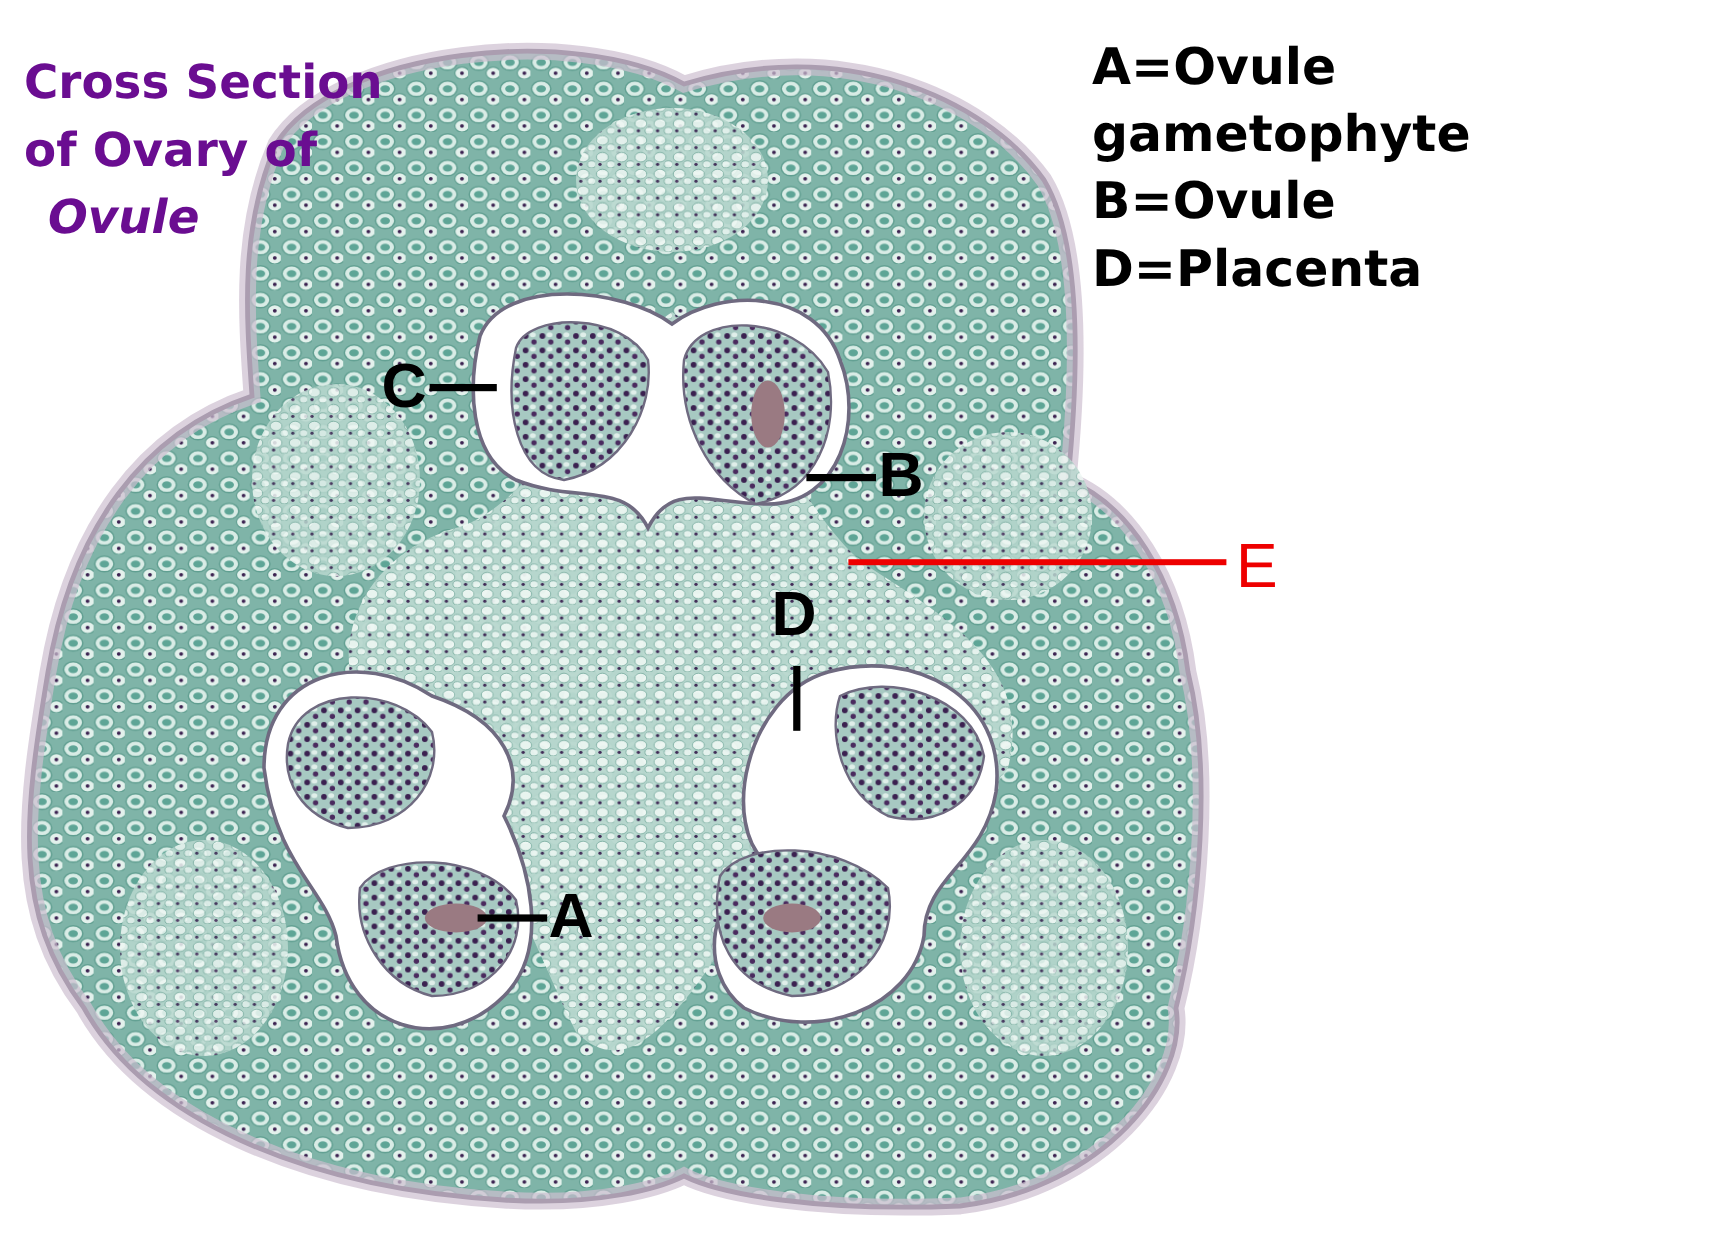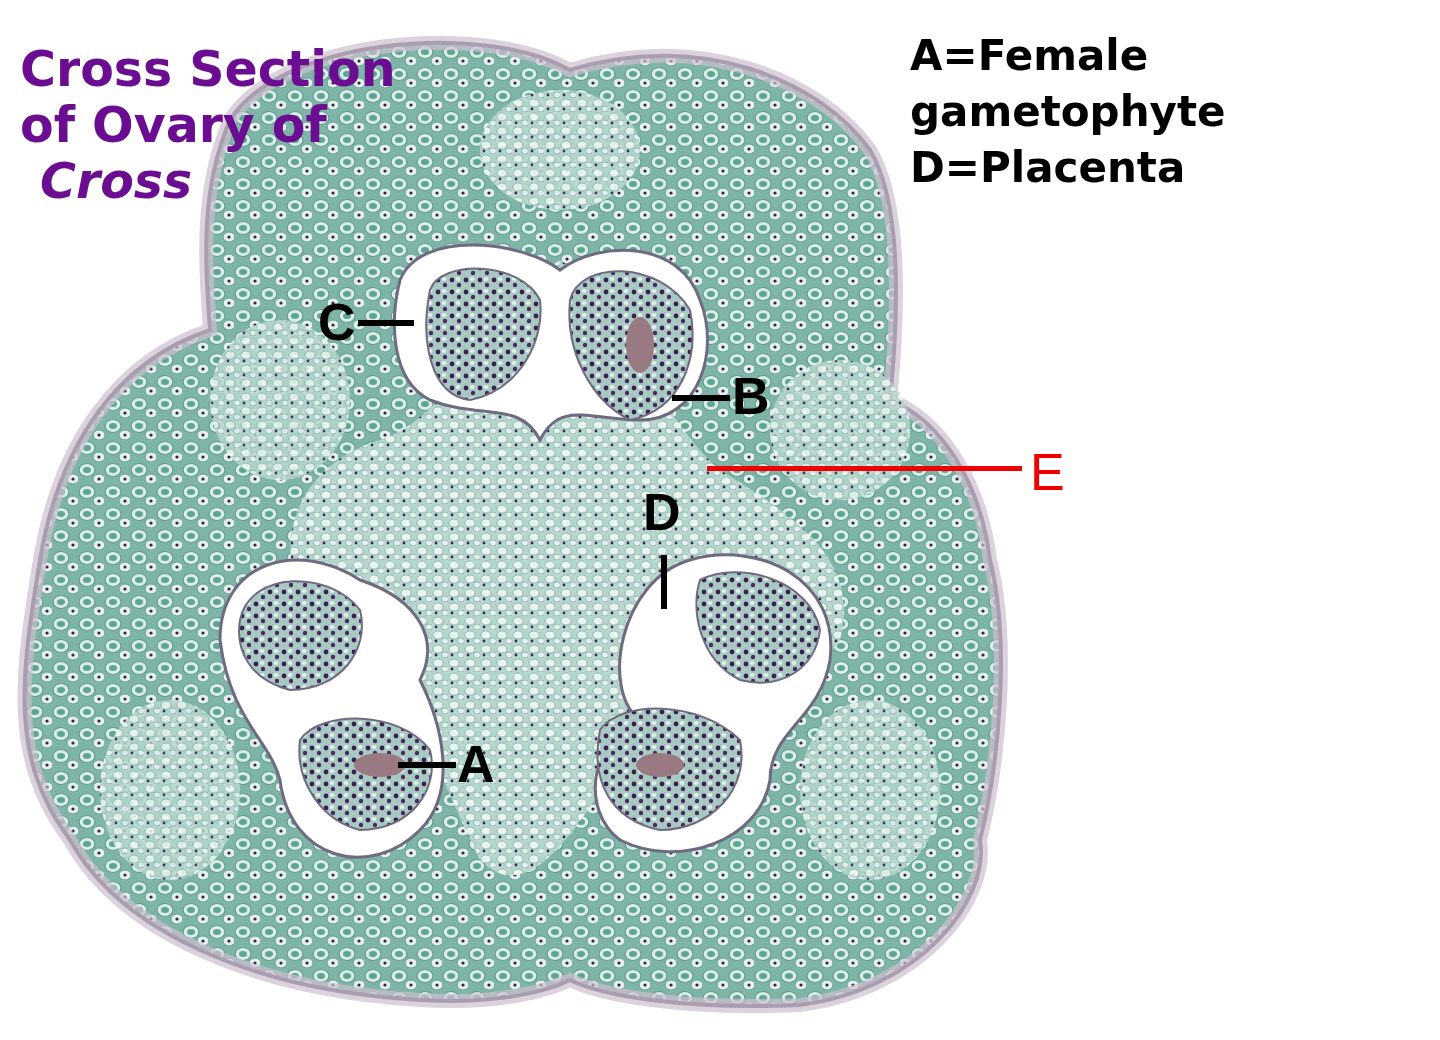--- a/index.html
+++ b/index.html
@@ -1,18 +1,18 @@
 <!DOCTYPE html>
 <html><head>
 <meta charset="utf-8">
 <style>
   html,body{margin:0;padding:0;background:#ffffff;}
   body{width:1440px;height:1040px;position:relative;overflow:hidden;font-family:"DejaVu Sans","Liberation Sans",sans-serif;}
   #specimen{position:absolute;left:0;top:0;width:1440px;height:1040px;}
-  .title{position:absolute;left:20px;top:42px;color:#6a0d91;font-size:49px;font-weight:bold;line-height:56px;}
+  .title{position:absolute;left:20px;top:42px;color:#6a0d91;font-size:39px;font-weight:bold;line-height:56px;}
   .title .italic{font-style:italic;padding-left:20px;}
   .legend{position:absolute;left:910px;top:28px;color:#000;font-size:42px;font-weight:bold;line-height:56px;}
   .lbl{position:absolute;font-family:"Liberation Sans",sans-serif;font-weight:bold;font-size:52px;color:#000;line-height:52px;}
   .lbl.red{color:#ee0000;font-weight:normal;}
   .line{position:absolute;background:#000;}
   .line.red{background:#ee0000;}
 </style>
 </head>
 <body>
 
@@ -79,25 +79,26 @@
   <path d="M300,740 C320,710 400,710 430,750 C440,790 410,830 360,830 C320,820 295,780 300,740 Z" fill="url(#ovule)" stroke="#6f6a80" stroke-width="2"></path>
   <ellipse cx="380" cy="765" rx="26" ry="12" fill="#9a7a82"></ellipse>
   <path d="M600,730 C620,700 700,700 740,740 C750,790 710,830 660,830 C610,820 590,780 600,730 Z" fill="url(#ovule)" stroke="#6f6a80" stroke-width="2"></path>
   <ellipse cx="660" cy="765" rx="24" ry="12" fill="#9a7a82"></ellipse>
   <path d="M700,580 C740,560 810,580 820,630 C815,670 780,690 740,680 C700,660 690,610 700,580 Z" fill="url(#ovule)" stroke="#6f6a80" stroke-width="2"></path>
 </svg>
 
 <div class="title">
   <div>Cross Section</div>
   <div>of Ovary of</div>
-  <div class="italic">Cross</div>
+  <div class="italic">Ovule</div>
 </div>
 
 <div class="legend">
-  <div>A=Female gametophyte</div>
+  <div>A=Ovule gametophyte</div>
+  <div>B=Ovule</div>
   <div>D=Placenta</div>
 </div>
 
 <div class="lbl" style="left:318px;top:296px;">C</div>
 <div class="line" style="left:358px;top:320px;width:56px;height:6px;"></div>
 
 <div class="lbl" style="left:732px;top:370px;">B</div>
 <div class="line" style="left:672px;top:395px;width:58px;height:6px;"></div>
 
 <div class="lbl red" style="left:1030px;top:446px;">E</div>

